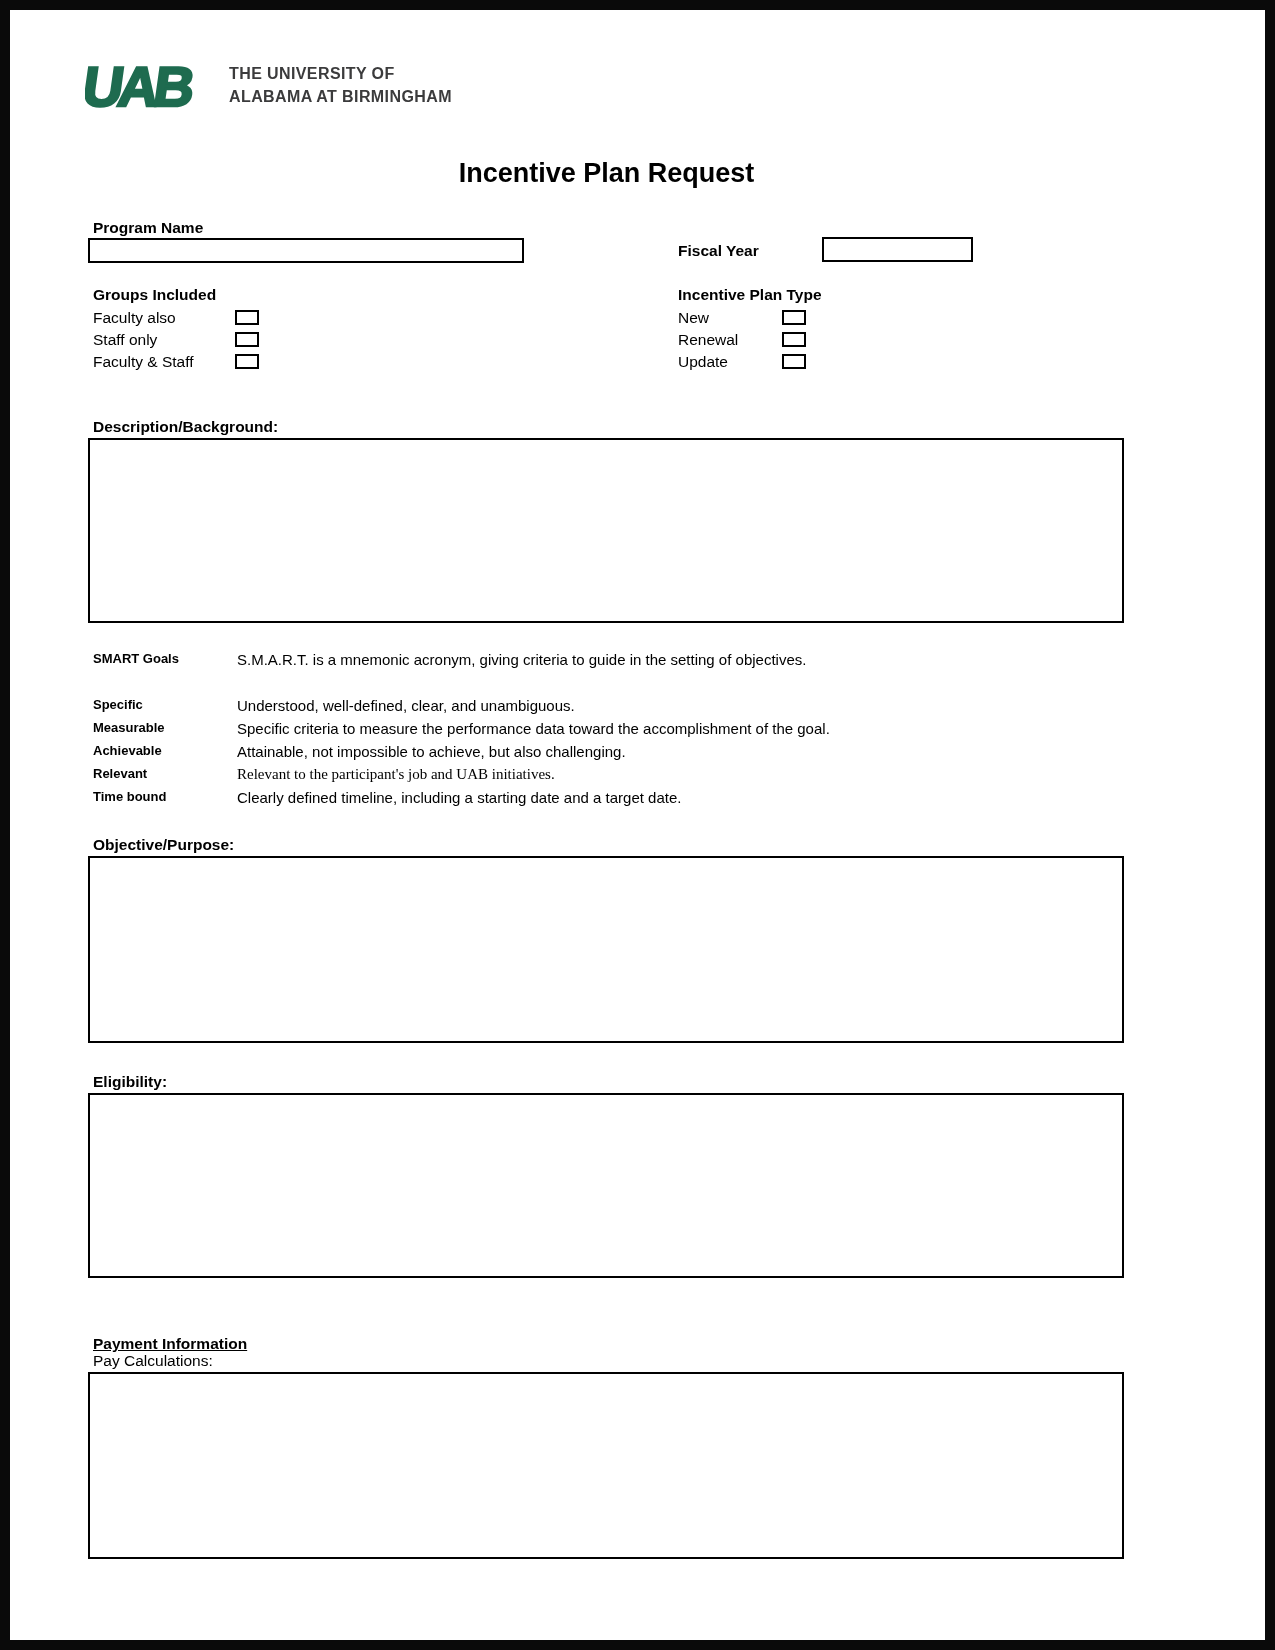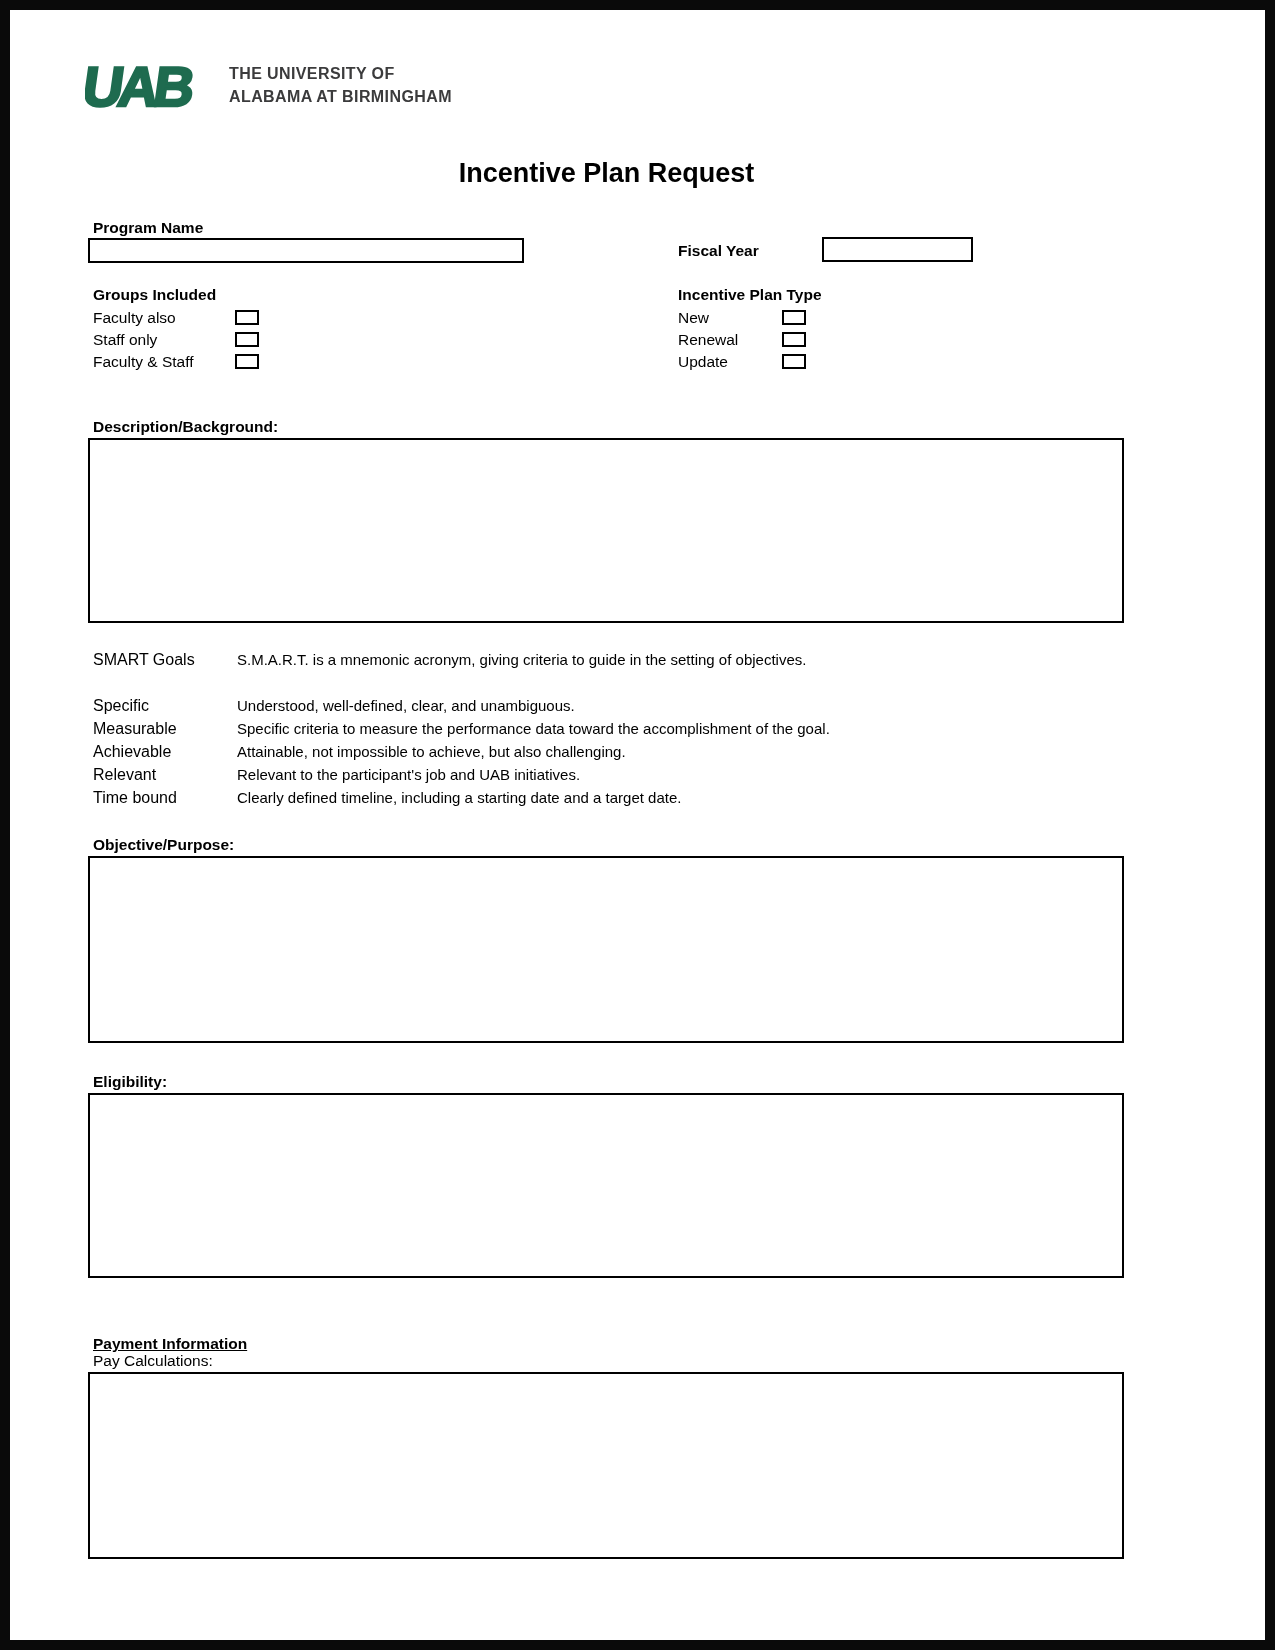--- a/index.html
+++ b/index.html
@@ -27,21 +27,21 @@
   
   .field { position:absolute; border:2px solid #000; background:#fff;
            font-size:15px; padding:2px 6px; }
   .bigbox { position:absolute; left:78px; width:1036px; border:2px solid #000;
             background:#fff; font-size:15px; padding:4px 6px; }
   
   .chkrow { position:absolute; height:18px; }
   .chkrow .txt { position:absolute; left:0; top:0; font-size:15.5px; white-space:nowrap; }
   .chk { position:absolute; top:1px; width:24px; height:15px; border:2.5px solid #000; background:#fff; }
   
-  .smart-term { position:absolute; left:83px; font-size:16px; font-weight:normal; white-space:nowrap; }
+  .smart-term { position:absolute; left:83px; font-size:13px; font-weight:bold; white-space:nowrap; }
   .smart-def  { position:absolute; left:227px; font-size:15px; white-space:nowrap; }
 </style>
 </head>
 <body>
 
 <div class="page">
 
   <div class="logo-wrap">
     <svg class="logo-mark" viewBox="0 0 138 52">
       <text x="2" y="46" transform="skewX(-8)" font-family="Liberation Sans, sans-serif" font-weight="bold" font-size="56" letter-spacing="-5" fill="#1E6B4F" stroke="#1E6B4F" stroke-width="2.5">UAB</text>
@@ -99,21 +99,21 @@
   <div class="smart-term" style="top:687px;">Specific</div>
   <div class="smart-def" style="top:687px;">Understood, well-defined, clear, and unambiguous.</div>
 
   <div class="smart-term" style="top:710px;">Measurable</div>
   <div class="smart-def" style="top:710px;">Specific criteria to measure the performance data toward the accomplishment of the goal.</div>
 
   <div class="smart-term" style="top:733px;">Achievable</div>
   <div class="smart-def" style="top:733px;">Attainable, not impossible to achieve, but also challenging.</div>
 
   <div class="smart-term" style="top:756px;">Relevant</div>
-  <div class="smart-def" style="top:756px;">Relevant to the participant's job and UAB initiatives.</div>
+  <div class="smart-def" style="top:756px;font-family:Liberation Serif, serif;">Relevant to the participant's job and UAB initiatives.</div>
 
   <div class="smart-term" style="top:779px;">Time bound</div>
   <div class="smart-def" style="top:779px;">Clearly defined timeline, including a starting date and a target date.</div>
 
   <div class="lbl-b" style="left:83px; top:826px;">Objective/Purpose:</div>
   <div class="bigbox" style="top:846px; height:187px;"></div>
 
   <div class="lbl-b" style="left:83px; top:1063px;">Eligibility:</div>
   <div class="bigbox" style="top:1083px; height:185px;"></div>
 

